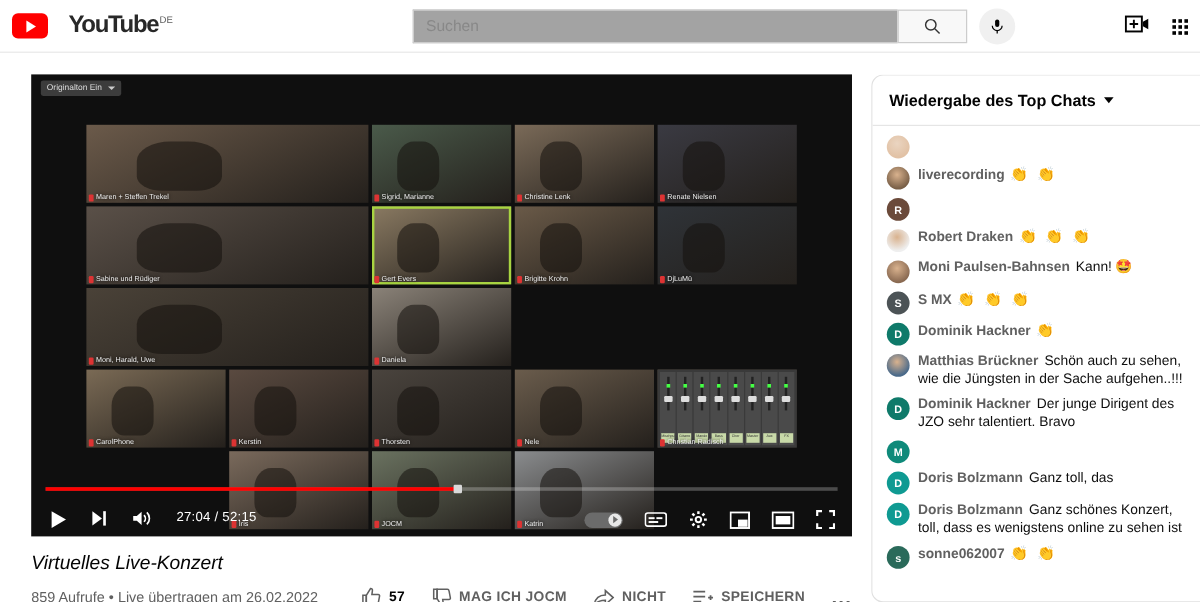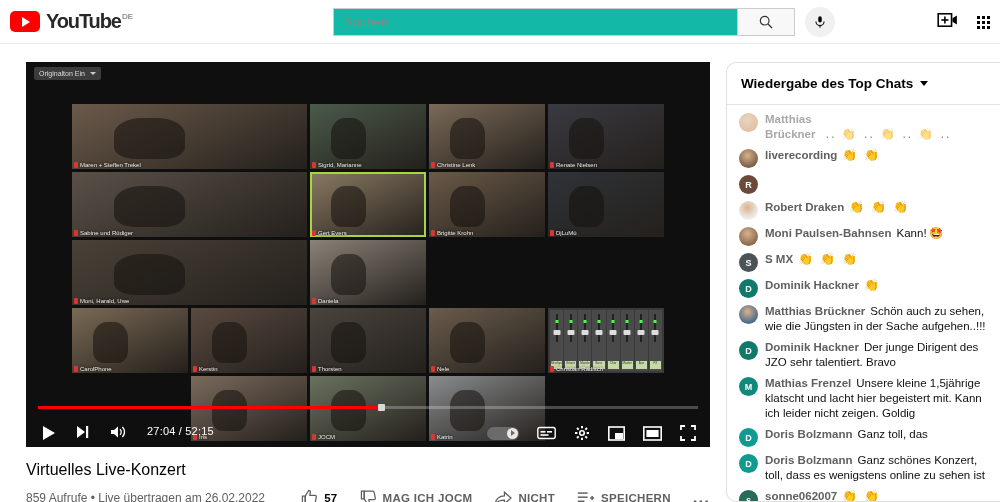--- a/index.html
+++ b/index.html
@@ -21,28 +21,28 @@
     display: flex; align-items: center; justify-content: center;
   }
   .yt-play::after {
     content: ""; width: 0; height: 0;
     border-left: 8px solid #fff;
     border-top: 5px solid transparent; border-bottom: 5px solid transparent;
     margin-left: 2px;
   }
   .yt-word {
     font-size: 20px; font-weight: bold; color: #282828;
-    letter-spacing: -1.1px; margin-left: 6px; line-height: 20px;
+    letter-spacing: -1.1px; margin-left: 17px; line-height: 20px;
   }
   .yt-country { font-size: 8px; color: #606060; margin-left: 1px; margin-top: 1px; }
 
   .search-wrap { display: flex; align-items: center; margin-left: 200px; }
   .search-box {
     width: 404px; height: 28px; border: 1px solid #ccc; border-right: none;
-    background: #14b8a6; display: flex; align-items: center; padding-left: 10px;
+    background: #a3a3a3; display: flex; align-items: center; padding-left: 10px;
   }
   .search-box input {
     border: none; outline: none; font-size: 13px; color: #222;
     width: 100%; font-family: "Liberation Sans", sans-serif; background: transparent;
   }
   .search-box input::placeholder { color: #888; }
   .search-btn {
     width: 58px; height: 28px; border: 1px solid #ccc; background: #f8f8f8;
     display: flex; align-items: center; justify-content: center; cursor: pointer;
   }
@@ -134,21 +134,21 @@
     position: absolute; right: 1px; top: 1px; width: 11px; height: 11px;
     border-radius: 50%; background: #e8e8e8;
   }
   .toggle-pill .dot::after {
     content: ""; position: absolute; left: 4px; top: 2.5px;
     border-left: 4px solid #6b6b6b;
     border-top: 3px solid transparent; border-bottom: 3px solid transparent;
   }
 
   
-  .vid-title { margin-top: 14px; font-size: 16px; color: #030303; font-weight: normal; }
+  .vid-title { margin-top: 14px; font-size: 16px; color: #030303; font-weight: normal; font-style: italic; }
   .meta-row {
     margin-top: 10px; display: flex; align-items: center; justify-content: space-between;
   }
   .meta-text { font-size: 12px; color: #606060; }
   .actions { display: flex; align-items: center; gap: 22px; }
   .action { display: flex; align-items: center; gap: 6px; cursor: pointer;
     font-size: 11.5px; font-weight: bold; color: #606060; letter-spacing: .3px; }
 
   
   .chat {
@@ -533,21 +533,20 @@
   </div>
 
   <div class="chat">
     <div class="chat-head">
       <span class="t">Wiedergabe des Top Chats</span>
       <span class="cv"></span>
     </div>
     <div class="chat-list">
         <div class="msg faded">
           <div class="av" style="background: radial-gradient(circle at 45% 35%, rgb(217, 178, 142) 0%, rgb(201, 143, 91) 70%);"></div>
-          <div class="msg-body"><span class="au">Matthias Brückner</span><span class="emo">&nbsp;..&nbsp;👏&nbsp;..&nbsp;👏&nbsp;..&nbsp;👏&nbsp;..</span></div>
         </div>
         <div class="msg">
           <div class="av" style="background: radial-gradient(circle at 45% 35%, rgb(217, 178, 142) 0%, rgb(122, 96, 72) 70%);"></div>
           <div class="msg-body"><span class="au">liverecording</span><span class="emo">👏 👏</span></div>
         </div>
         <div class="msg">
           <div class="av" style="background: rgb(107, 74, 58);">R</div>
         </div>
         <div class="msg">
           <div class="av" style="background: radial-gradient(circle at 45% 35%, rgb(217, 178, 142) 0%, rgb(239, 239, 239) 70%);"></div>
@@ -568,21 +567,20 @@
         <div class="msg">
           <div class="av" style="background: radial-gradient(circle at 45% 35%, rgb(217, 178, 142) 0%, rgb(74, 106, 138) 70%);"></div>
           <div class="msg-body"><span class="au">Matthias Brückner</span><span>Schön auch zu sehen, wie die Jüngsten in der Sache aufgehen..!!!</span></div>
         </div>
         <div class="msg">
           <div class="av" style="background: rgb(15, 122, 106);">D</div>
           <div class="msg-body"><span class="au">Dominik Hackner</span><span>Der junge Dirigent des JZO sehr talentiert. Bravo</span></div>
         </div>
         <div class="msg">
           <div class="av" style="background: rgb(15, 138, 122);">M</div>
-          <div class="msg-body"><span class="au">Mathias Frenzel</span><span>Unsere kleine 1,5jährige klatscht und lacht hier begeistert mit. Kann ich leider nicht zeigen. Goldig</span></div>
         </div>
         <div class="msg">
           <div class="av" style="background: rgb(15, 154, 146);">D</div>
           <div class="msg-body"><span class="au">Doris Bolzmann</span><span>Ganz toll, das</span></div>
         </div>
         <div class="msg">
           <div class="av" style="background: rgb(15, 154, 146);">D</div>
           <div class="msg-body"><span class="au">Doris Bolzmann</span><span>Ganz schönes Konzert, toll, dass es wenigstens online zu sehen ist</span></div>
         </div>
         <div class="msg">

